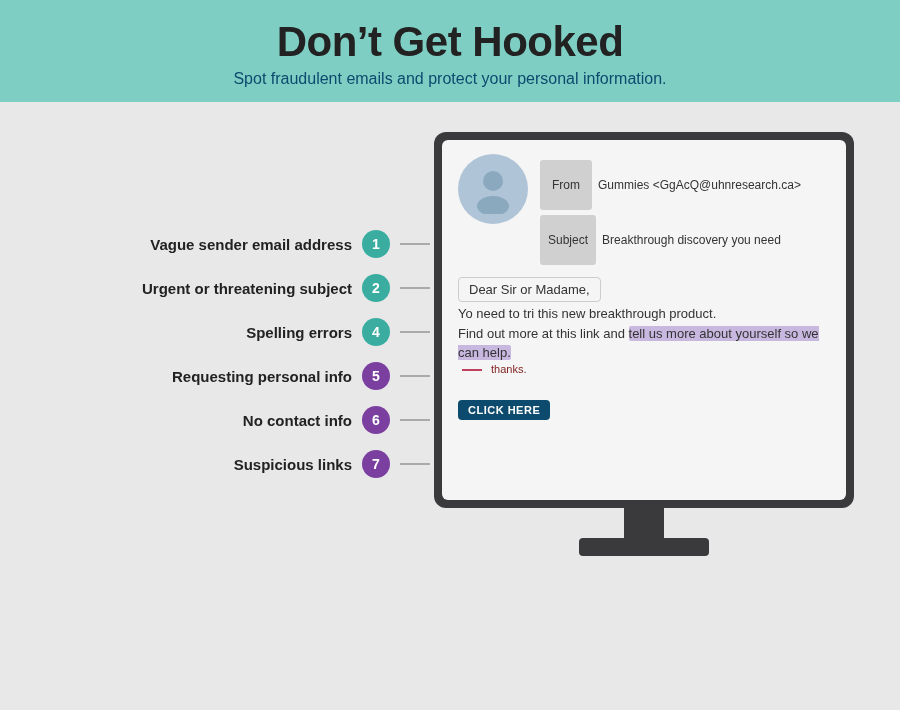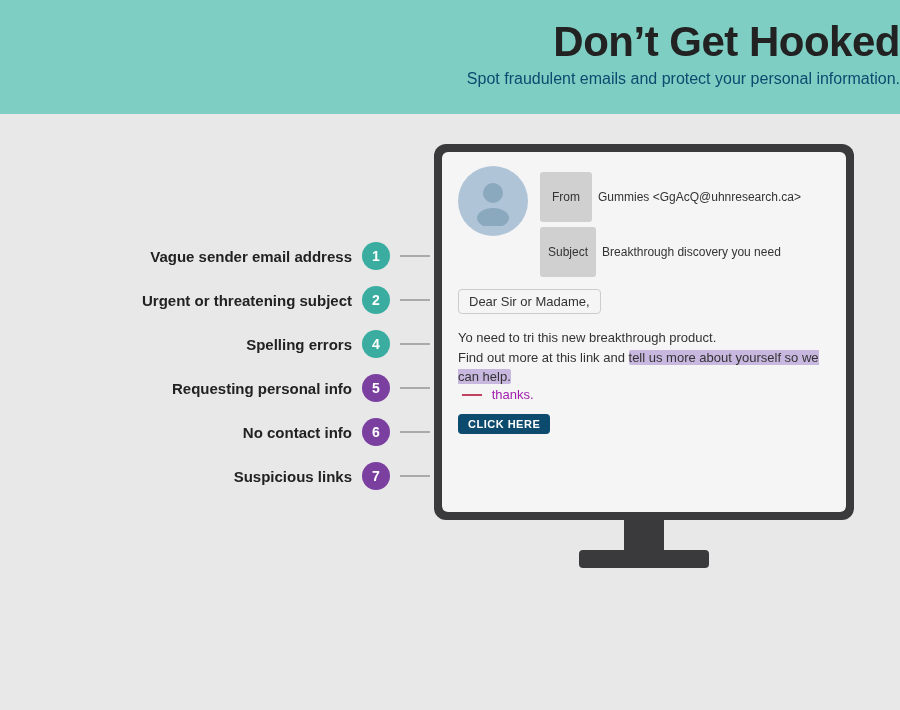--- a/index.html
+++ b/index.html
@@ -7,22 +7,22 @@
       width: 900px;
       height: 710px;
       font-family: Arial, sans-serif;
       background: #e8e8e8;
       overflow: hidden;
     }
 
     
     .header {
       background: #7ecec4;
-      text-align: right;
-      padding: 18px 0 26px;
+      text-align: center;
+      padding: 18px 0 14px;
     }
     .header h1 {
       font-size: 42px;
       font-weight: 900;
       color: #222;
       letter-spacing: -0.5px;
     }
     .header p {
       font-size: 16px;
       color: #0c4a6e;
@@ -149,37 +149,37 @@
       color: #333;
     }
 
     .email-greeting {
       border: 1px solid #ccc;
       border-radius: 4px;
       padding: 4px 10px;
       display: inline-block;
       font-size: 13px;
       color: #333;
-      margin-bottom: 14px;
+      margin-bottom: 2px;
     }
 
     .email-body {
       font-size: 13px;
       color: #333;
       line-height: 1.5;
     }
     .email-body .highlight {
       background: #c8b8e0;
       border-radius: 2px;
     }
 
     .email-thanks {
-      font-size: 13px;
-      color: #a21caf;
-      margin-bottom: 12px;
+      font-size: 11px;
+      color: #7f1d1d;
+      margin-bottom: 25px;
       padding-left: 4px;
     }
     .thanks-line {
       width: 20px;
       height: 2px;
       background: #c04060;
       display: inline-block;
       vertical-align: middle;
       margin-right: 6px;
     }

